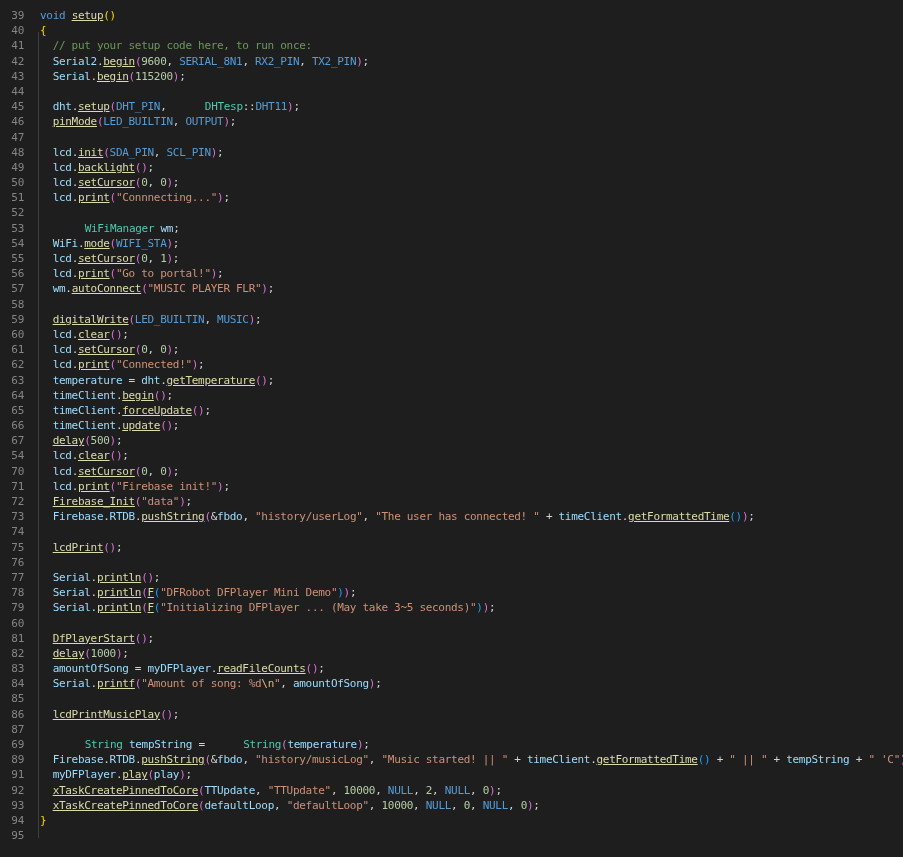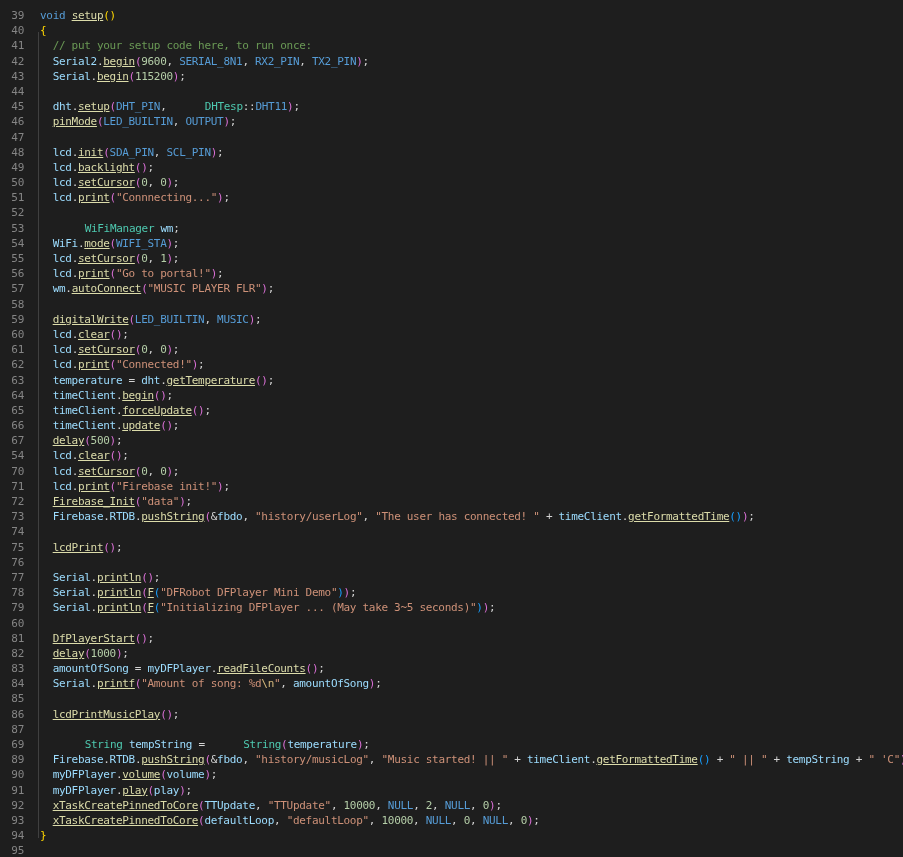--- a/index.html
+++ b/index.html
@@ -113,20 +113,19 @@
       <div class="line"><span class="ln">60</span><span class="lc"></span></div>
       <div class="line"><span class="ln">81</span><span class="lc"><span class="tk-pl">  </span><span class="tk-fn">DfPlayerStart</span><span class="tk-b2">(</span><span class="tk-b2">)</span><span class="tk-pl">;</span></span></div>
       <div class="line"><span class="ln">82</span><span class="lc"><span class="tk-pl">  </span><span class="tk-fn">delay</span><span class="tk-b2">(</span><span class="tk-nu">1000</span><span class="tk-b2">)</span><span class="tk-pl">;</span></span></div>
       <div class="line"><span class="ln">83</span><span class="lc"><span class="tk-pl">  </span><span class="tk-va">amountOfSong</span><span class="tk-pl"> = </span><span class="tk-va">myDFPlayer</span><span class="tk-pl">.</span><span class="tk-fn">readFileCounts</span><span class="tk-b2">(</span><span class="tk-b2">)</span><span class="tk-pl">;</span></span></div>
       <div class="line"><span class="ln">84</span><span class="lc"><span class="tk-pl">  </span><span class="tk-va">Serial</span><span class="tk-pl">.</span><span class="tk-fn">printf</span><span class="tk-b2">(</span><span class="tk-st">"Amount of song: %d</span><span class="tk-es">\n</span><span class="tk-st">"</span><span class="tk-pl">, </span><span class="tk-va">amountOfSong</span><span class="tk-b2">)</span><span class="tk-pl">;</span></span></div>
       <div class="line"><span class="ln">85</span><span class="lc"></span></div>
       <div class="line"><span class="ln">86</span><span class="lc"><span class="tk-pl">  </span><span class="tk-fn">lcdPrintMusicPlay</span><span class="tk-b2">(</span><span class="tk-b2">)</span><span class="tk-pl">;</span></span></div>
       <div class="line"><span class="ln">87</span><span class="lc"></span></div>
       <div class="line"><span class="ln">69</span><span class="lc"><span class="tk-pl">  </span><span class="tk-ty">String</span><span class="tk-pl"> </span><span class="tk-va">tempString</span><span class="tk-pl"> = </span><span class="tk-ty">String</span><span class="tk-b2">(</span><span class="tk-va">temperature</span><span class="tk-b2">)</span><span class="tk-pl">;</span></span></div>
       <div class="line"><span class="ln">89</span><span class="lc"><span class="tk-pl">  </span><span class="tk-va">Firebase</span><span class="tk-pl">.</span><span class="tk-va">RTDB</span><span class="tk-pl">.</span><span class="tk-fn">pushString</span><span class="tk-b2">(</span><span class="tk-pl">&amp;</span><span class="tk-va">fbdo</span><span class="tk-pl">, </span><span class="tk-st">"history/musicLog"</span><span class="tk-pl">, </span><span class="tk-st">"Music started! || "</span><span class="tk-pl"> + </span><span class="tk-va">timeClient</span><span class="tk-pl">.</span><span class="tk-fn">getFormattedTime</span><span class="tk-b3">(</span><span class="tk-b3">)</span><span class="tk-pl"> + </span><span class="tk-st">" || "</span><span class="tk-pl"> + </span><span class="tk-va">tempString</span><span class="tk-pl"> + </span><span class="tk-st">" 'C"</span><span class="tk-b2">)</span></span></div>
-      <div class="line"><span class="ln">90</span><span class="lc"><span class="tk-pl">  </span><span class="tk-va">myDFPlayer</span><span class="tk-pl">.</span><span class="tk-fn">volume</span><span class="tk-b2">(</span><span class="tk-va">volume</span><span class="tk-b2">)</span><span class="tk-pl">;</span></span></div>
       <div class="line"><span class="ln">91</span><span class="lc"><span class="tk-pl">  </span><span class="tk-va">myDFPlayer</span><span class="tk-pl">.</span><span class="tk-fn">play</span><span class="tk-b2">(</span><span class="tk-va">play</span><span class="tk-b2">)</span><span class="tk-pl">;</span></span></div>
       <div class="line"><span class="ln">92</span><span class="lc"><span class="tk-pl">  </span><span class="tk-fn">xTaskCreatePinnedToCore</span><span class="tk-b2">(</span><span class="tk-va">TTUpdate</span><span class="tk-pl">, </span><span class="tk-st">"TTUpdate"</span><span class="tk-pl">, </span><span class="tk-nu">10000</span><span class="tk-pl">, </span><span class="tk-kw">NULL</span><span class="tk-pl">, </span><span class="tk-nu">2</span><span class="tk-pl">, </span><span class="tk-kw">NULL</span><span class="tk-pl">, </span><span class="tk-nu">0</span><span class="tk-b2">)</span><span class="tk-pl">;</span></span></div>
       <div class="line"><span class="ln">93</span><span class="lc"><span class="tk-pl">  </span><span class="tk-fn">xTaskCreatePinnedToCore</span><span class="tk-b2">(</span><span class="tk-va">defaultLoop</span><span class="tk-pl">, </span><span class="tk-st">"defaultLoop"</span><span class="tk-pl">, </span><span class="tk-nu">10000</span><span class="tk-pl">, </span><span class="tk-kw">NULL</span><span class="tk-pl">, </span><span class="tk-nu">0</span><span class="tk-pl">, </span><span class="tk-kw">NULL</span><span class="tk-pl">, </span><span class="tk-nu">0</span><span class="tk-b2">)</span><span class="tk-pl">;</span></span></div>
       <div class="line"><span class="ln">94</span><span class="lc"><span class="tk-b1">}</span></span></div>
       <div class="line"><span class="ln">95</span><span class="lc"></span></div>
     </div>
 </div>
 
 </body></html>

